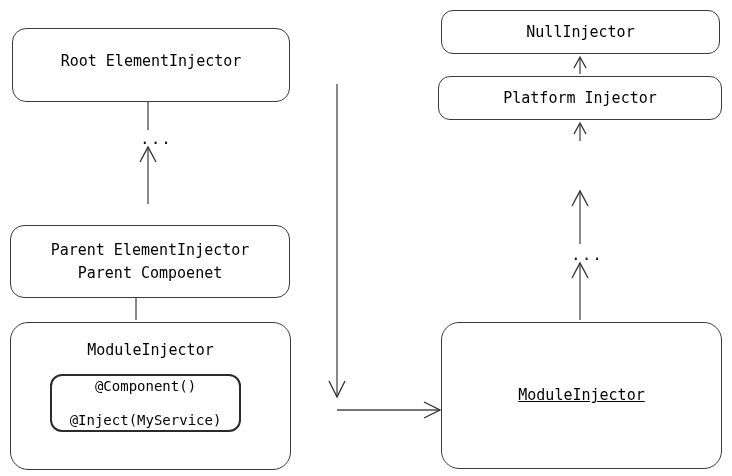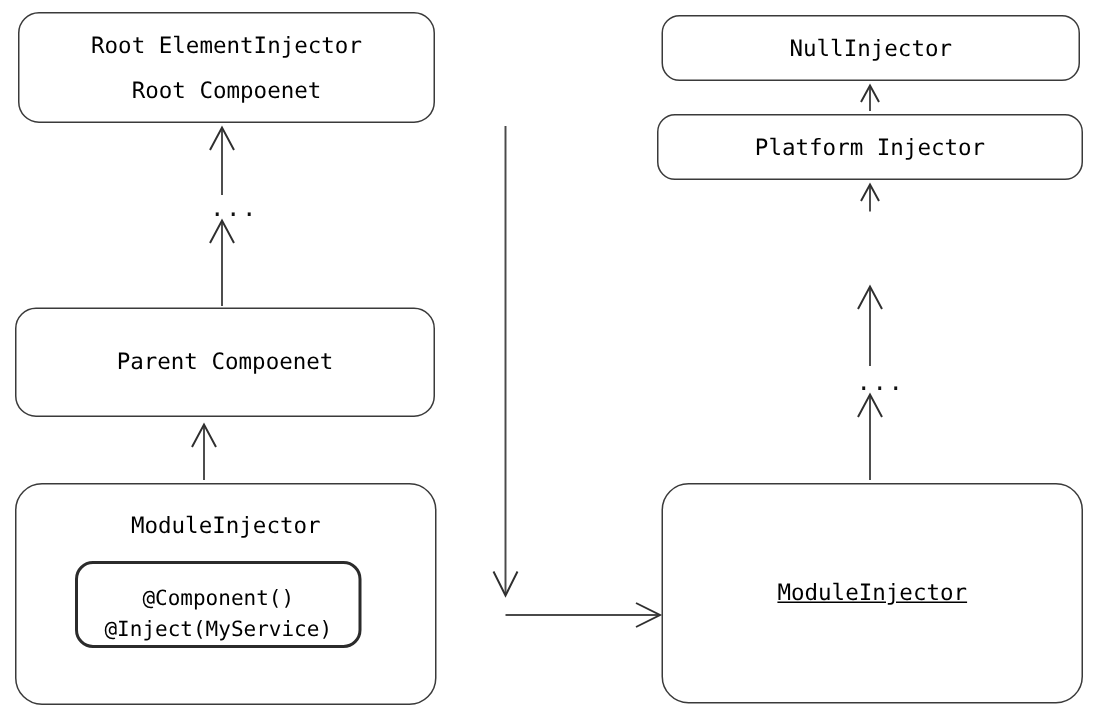--- a/index.html
+++ b/index.html
@@ -24,32 +24,32 @@
     flex-direction: column;
     align-items: center;
     justify-content: center;
     color: #000000;
     text-align: center;
     line-height: 1.5;
     white-space: nowrap;
   }
   .node .line { display: block; }
   .r12 { border-radius: 12px; }
-  .r14 { border-radius: 14px; }
+  .r14 { border-radius: 14px; margin-top: 20px; }
   .r16 { border-radius: 18px; }
   .inner-box {
     position: absolute;
     box-sizing: border-box;
     border: 2px solid #2b2b2b;
     border-radius: 12px;
     background: #ffffff;
     display: flex;
     flex-direction: column;
     align-items: center;
-    justify-content: flex-end;
+    justify-content: space-between;
     color: #000000;
     text-align: center;
     line-height: 1.45;
     white-space: nowrap;
   }
   .fs15 { font-size: 15px; }
   .fs14 { font-size: 14px; }
   .ellipsis {
     position: absolute;
     font-size: 16px;
@@ -132,34 +132,34 @@
     </g>
 
     <g>
       <line x1="580" y1="74" x2="580" y2="58"></line>
       <polyline class="head" points="574,68 580,57 586,68"></polyline>
     </g>
   </svg>
 
   <div class="node r14 fs15 n-root-element">
     <span class="line title-pad-top">Root ElementInjector</span>
-    <span class="line">Root Compoenet</span>
   </div>
 
 
   <div class="node r12 fs15 n-platform">
     <span class="line">Platform Injector</span>
   </div>
 
   <div class="node r12 fs15 n-null-injector">
     <span class="line">NullInjector</span>
   </div>
 
 
   <div class="node r14 fs15 n-parent-element">
+    <span class="line">Parent ElementInjector</span>
     <span class="line">Parent Compoenet</span>
   </div>
 
   <div class="node r16 fs15 n-element-inj" style="justify-content:flex-start; padding-top:16px;">
     <span class="line">ModuleInjector</span>
   </div>
 
   <div class="inner-box fs14 inner-component">
     <span class="line">@Component()</span>
     <span class="line">@Inject(MyService)</span>

